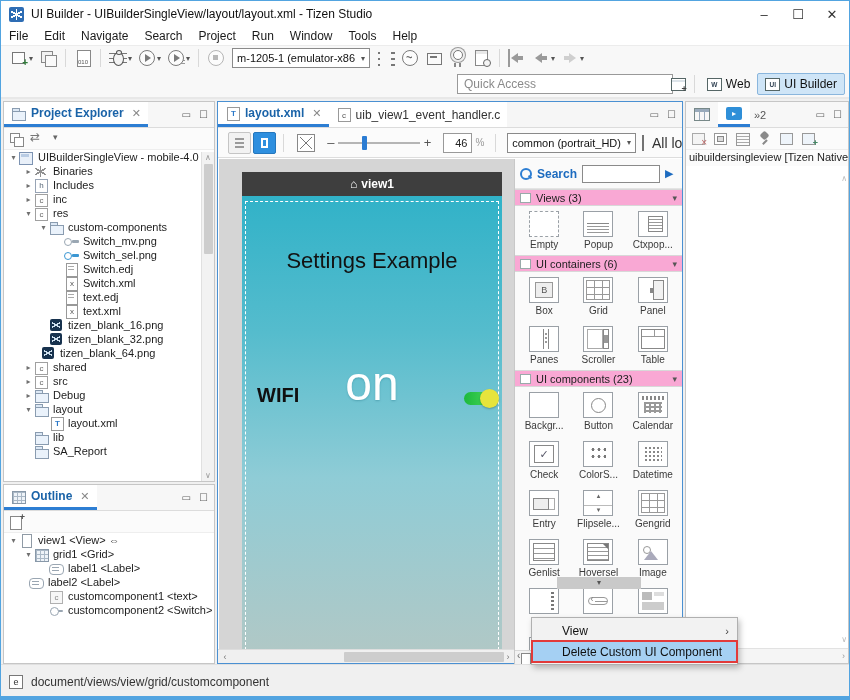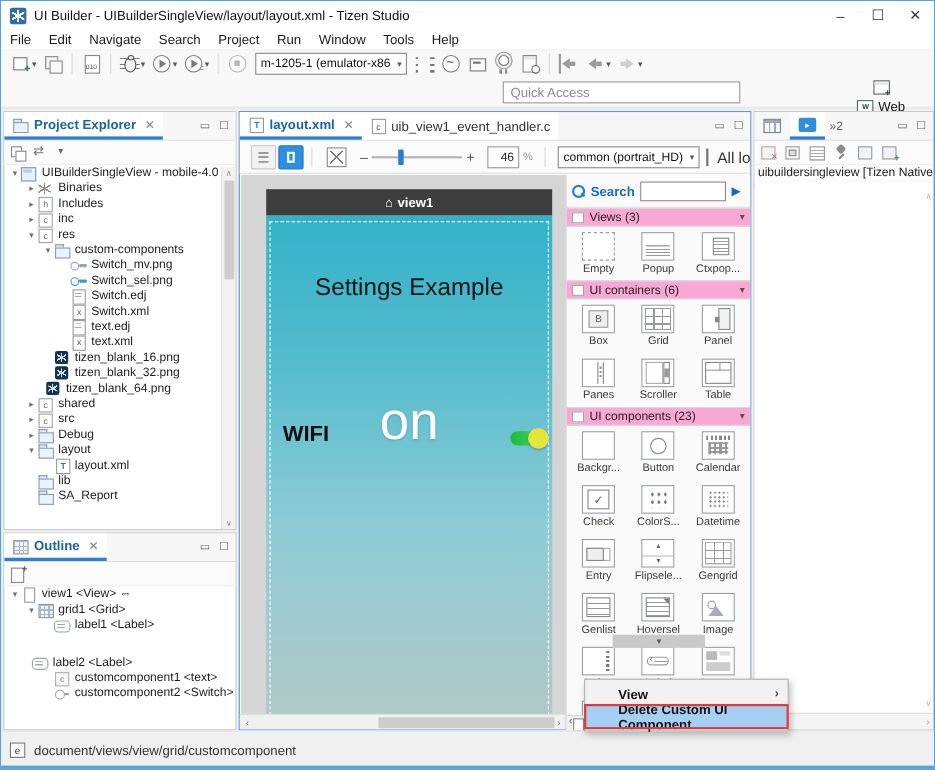--- a/index.html
+++ b/index.html
@@ -55,21 +55,21 @@
   .arr-left::before{content:"";position:absolute;left:3px;top:4px;border-right:7px solid #9a9a9a;border-top:5px solid transparent;border-bottom:5px solid transparent;}
   .arr-left::after{content:"";position:absolute;left:10px;top:7px;width:5px;height:4px;background:#9a9a9a;}
   .arr-edge{background:linear-gradient(90deg,#9a9a9a 0 2px,transparent 2px);}
   .arr-right::before{content:"";position:absolute;right:3px;top:4px;border-left:7px solid #cfcfcf;border-top:5px solid transparent;border-bottom:5px solid transparent;}
   .arr-right::after{content:"";position:absolute;right:10px;top:7px;width:5px;height:4px;background:#cfcfcf;}
   .combo{height:20px;background:#fff;border:1px solid #8a8a8a;display:flex;align-items:center;font-size:11px;color:#111;padding:0 4px;}
   .combo .cval{flex:1;white-space:nowrap;overflow:hidden;}
   .combo .dd{margin-left:6px;}
   #device-combo{width:138px;margin:0 4px;}
   #quick-access{position:absolute;left:456px;top:4px;width:216px;height:20px;border:1px solid #999;background:#fff;font-size:12px;color:#8a8a8a;padding:0 6px;display:flex;align-items:center;}
-  #persp-area{position:absolute;right:4px;top:2px;display:flex;align-items:center;height:24px;flex-direction:column;}
+  #persp-area{position:absolute;right:4px;top:2px;display:flex;align-items:center;height:24px;}
   .mini-win{width:15px;height:13px;border:1px solid #566;background:#fff;position:relative;display:inline-block;}
   .mini-win::before{content:"";position:absolute;left:0;right:0;top:1px;height:2px;background:#dde4ea;}
   .mini-plus::after{content:"+";position:absolute;right:-2px;bottom:-4px;font-weight:bold;font-size:9px;color:#444;}
   .persp-btn{display:flex;align-items:center;gap:4px;font-size:12px;color:#111;padding:3px 7px;border-radius:2px;}
   .persp-btn .pw{width:15px;height:13px;border:1px solid #566;background:#fff;font-size:6.5px;font-weight:bold;color:#345;display:flex;align-items:center;justify-content:center;}
   .persp-active{background:#cfe5f7;border:1px solid #8ab6dd;}
 
   
   .panel{position:absolute;background:#fff;border:1px solid #c6c6c6;}
   .ptabs{height:26px;background:#f7f7f7;border-bottom:1px solid #dcdcdc;display:flex;align-items:stretch;}
@@ -251,21 +251,21 @@
   .smc-remove-launch::before{content:"";position:absolute;left:1px;top:2px;width:11px;height:10px;border:1px solid #999;background:#fff;}
   .smc-remove-launch::after{content:"";position:absolute;left:4px;top:5px;width:5px;height:4px;border:1px solid #888;background:#ddd;}
   .smc-word-wrap::before{content:"";position:absolute;left:1px;top:2px;width:12px;height:11px;border:1px solid #999;background:repeating-linear-gradient(180deg,transparent 0 2px,#aaa 2px 3px);}
   .smc-pin-console::before{content:"";position:absolute;left:4px;top:1px;width:7px;height:7px;background:#8a8a8a;border-radius:2px;transform:rotate(45deg);}
   .smc-pin-console::after{content:"";position:absolute;left:7px;top:8px;width:1.5px;height:6px;background:#8a8a8a;transform:rotate(45deg);}
   .smc-display-console::before{content:"";position:absolute;left:1px;top:2px;width:11px;height:10px;border:1px solid #999;background:#eef4fa;}
   .smc-open-console::before{content:"";position:absolute;left:1px;top:2px;width:11px;height:10px;border:1px solid #999;background:#eef4fa;}
   .smc-open-console::after{content:"+";position:absolute;right:-1px;bottom:-2px;font-size:9px;font-weight:bold;color:#486;}
 
   
-  #context-menu{position:absolute;left:530px;top:616px;width:186px;background:#f2f2f2;border:1px solid #b0b0b0;box-shadow:2px 3px 6px rgba(0,0,0,.25);z-index:50;padding:2px 0;font-weight:bold;}
+  #context-menu{position:absolute;left:530px;top:616px;width:207px;background:#f2f2f2;border:1px solid #b0b0b0;box-shadow:2px 3px 6px rgba(0,0,0,.25);z-index:50;padding:2px 0;}
   .cm-item{height:21px;display:flex;align-items:center;font-size:12px;color:#111;padding-left:30px;padding-right:8px;position:relative;}
   .cm-item .sub{margin-left:auto;color:#444;font-size:11px;}
   .cm-item.hl{background:#a5d0f3;outline:2px solid #e23a3a;outline-offset:-1px;}
 
   
   #statusbar{position:absolute;left:0;top:663px;width:100%;height:34px;background:#f0f0f0;display:flex;align-items:center;padding-left:8px;gap:8px;border-top:1px solid #e0e0e0;}
   #status-icon{width:14px;height:14px;border:1px solid #777;background:#fff;font-size:9px;color:#333;display:flex;align-items:center;justify-content:center;}
   #status-text{font-size:12px;color:#333;}
   #bottom-edge{position:absolute;left:0;bottom:0;width:100%;height:3px;background:#52a4e0;}
 </style>
@@ -536,21 +536,21 @@
         <div class="trow" style="padding-left: 19px;">
           <span class="tarrow">▾</span>
           <span class="ti ti-grid"></span>
           <span class="tlabel">grid1 &lt;Grid&gt;</span>
         </div>
         <div class="trow" style="padding-left: 34px;">
           <span class="tarrow"></span>
           <span class="ti ti-label"></span>
           <span class="tlabel">label1 &lt;Label&gt;</span>
         </div>
-        <div class="trow" style="padding-left: 14px; margin-top: 20px;">
+        <div class="trow" style="padding-left: 14px;">
           <span class="tarrow"></span>
           <span class="ti ti-label"></span>
           <span class="tlabel">label2 &lt;Label&gt;</span>
         </div>
         <div class="trow" style="padding-left: 34px;">
           <span class="tarrow"></span>
           <span class="ti ti-cbox"></span>
           <span class="tlabel">customcomponent1 &lt;text&gt;</span>
         </div>
         <div class="trow" style="padding-left: 34px;">

